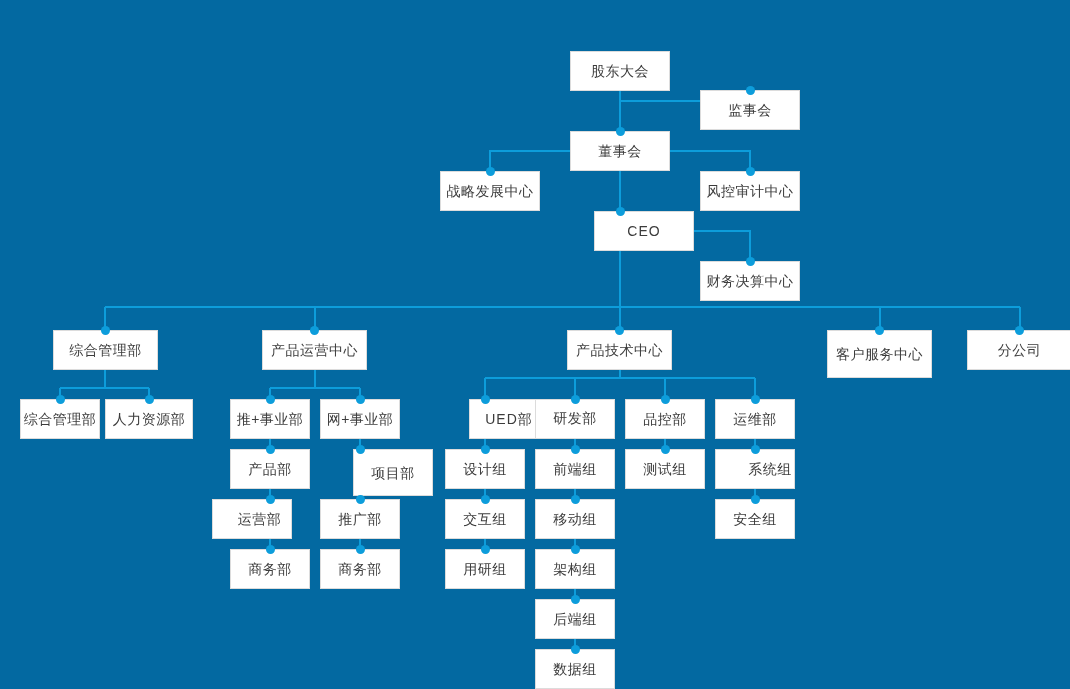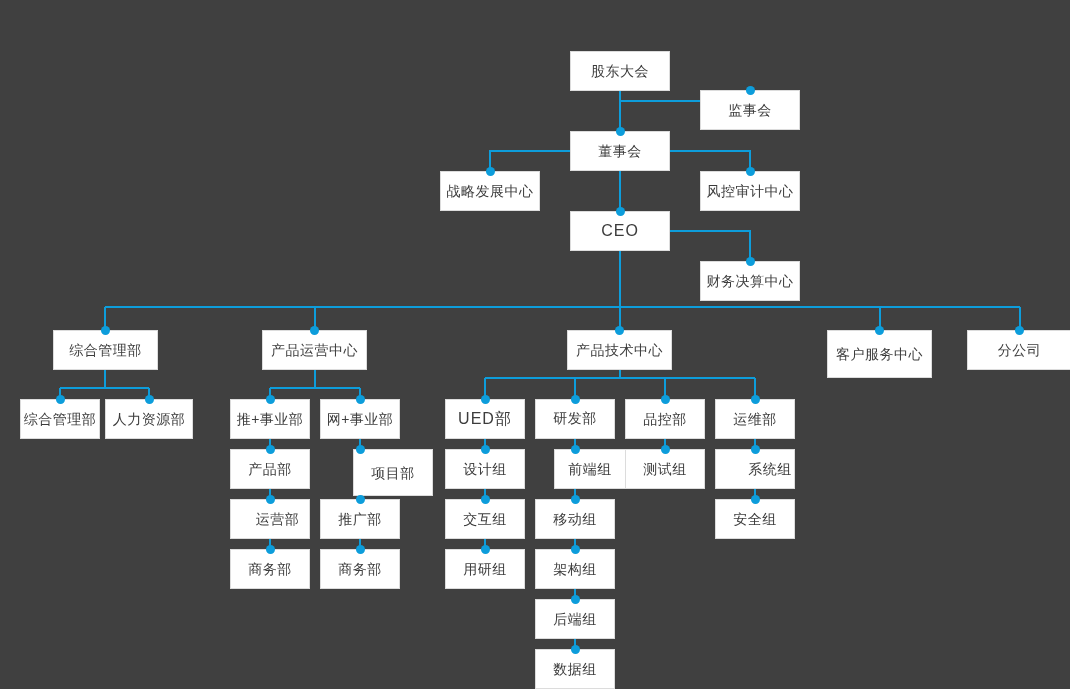--- a/index.html
+++ b/index.html
@@ -37,35 +37,36 @@
     align-items: center;
     justify-content: center;
     font-size: 14px;
     line-height: 1;
     letter-spacing: 0.5px;
     white-space: nowrap;
     z-index: 2;
   }
   .node.latin {
     letter-spacing: 1px;
-    font-size: 16px;
+    font-size: 14px;
+    margin-left: 24px;
   }
   .dot {
     position: absolute;
     width: 9px;
     height: 9px;
     border-radius: 50%;
     background: #0d9ddb;
     z-index: 3;
   }
 </style>
 </head>
 <body>
 
-<div id="chart" style="background: #404040;">
+<div id="chart" style="background: #0369a1;">
   <svg id="wires" width="1070" height="689" viewBox="0 0 1070 689">
       <polyline points="620,91 620,101 750,101 750,90" fill="none" stroke="#0d9ddb" stroke-width="1.5" shape-rendering="crispEdges"></polyline>
       <polyline points="620,91 620,131" fill="none" stroke="#0d9ddb" stroke-width="1.5" shape-rendering="crispEdges"></polyline>
       <polyline points="620,151 490,151 490,171" fill="none" stroke="#0d9ddb" stroke-width="1.5" shape-rendering="crispEdges"></polyline>
       <polyline points="620,151 750,151 750,171" fill="none" stroke="#0d9ddb" stroke-width="1.5" shape-rendering="crispEdges"></polyline>
       <polyline points="620,171 620,211" fill="none" stroke="#0d9ddb" stroke-width="1.5" shape-rendering="crispEdges"></polyline>
       <polyline points="620,231 750,231 750,261" fill="none" stroke="#0d9ddb" stroke-width="1.5" shape-rendering="crispEdges"></polyline>
       <polyline points="620,251 620,307" fill="none" stroke="#0d9ddb" stroke-width="1.5" shape-rendering="crispEdges"></polyline>
       <polyline points="105,307 1020,307" fill="none" stroke="#0d9ddb" stroke-width="1.5" shape-rendering="crispEdges"></polyline>
       <polyline points="105,307 105,330" fill="none" stroke="#0d9ddb" stroke-width="1.5" shape-rendering="crispEdges"></polyline>
@@ -129,21 +130,21 @@
     <div class="node" style="left: 967px; top: 330px; width: 105px; height: 40px; border-color: rgb(220, 220, 220); color: rgb(60, 60, 60);">分公司</div>
     <span class="dot" style="left: 1015px; top: 325.5px; background: rgb(13, 157, 219);"></span>
     <div class="node" style="left: 20px; top: 399px; width: 80px; height: 40px; border-color: rgb(220, 220, 220); color: rgb(60, 60, 60);">综合管理部</div>
     <span class="dot" style="left: 55.5px; top: 394.5px; background: rgb(13, 157, 219);"></span>
     <div class="node" style="left: 105px; top: 399px; width: 88px; height: 40px; border-color: rgb(220, 220, 220); color: rgb(60, 60, 60);">人力资源部</div>
     <span class="dot" style="left: 144.5px; top: 394.5px; background: rgb(13, 157, 219);"></span>
     <div class="node" style="left: 230px; top: 399px; width: 80px; height: 40px; border-color: rgb(220, 220, 220); color: rgb(60, 60, 60);">推+事业部</div>
     <span class="dot" style="left: 265.5px; top: 394.5px; background: rgb(13, 157, 219);"></span>
     <div class="node" style="left: 230px; top: 449px; width: 80px; height: 40px; border-color: rgb(220, 220, 220); color: rgb(60, 60, 60);">产品部</div>
     <span class="dot" style="left: 265.5px; top: 444.5px; background: rgb(13, 157, 219);"></span>
-    <div class="node" style="left: 230px; top: 499px; width: 80px; height: 40px; border-color: rgb(220, 220, 220); color: rgb(60, 60, 60); padding-left: 15px;">运营部</div>
+    <div class="node" style="left: 212px; top: 499px; width: 80px; height: 40px; border-color: rgb(220, 220, 220); color: rgb(60, 60, 60); padding-left: 15px;">运营部</div>
     <span class="dot" style="left: 265.5px; top: 494.5px; background: rgb(13, 157, 219);"></span>
     <div class="node" style="left: 230px; top: 549px; width: 80px; height: 40px; border-color: rgb(220, 220, 220); color: rgb(60, 60, 60);">商务部</div>
     <span class="dot" style="left: 265.5px; top: 544.5px; background: rgb(13, 157, 219);"></span>
     <div class="node" style="left: 320px; top: 399px; width: 80px; height: 40px; border-color: rgb(220, 220, 220); color: rgb(60, 60, 60);">网+事业部</div>
     <span class="dot" style="left: 355.5px; top: 394.5px; background: rgb(13, 157, 219);"></span>
     <div class="node" style="left: 320px; top: 449px; width: 80px; height: 47px; border-color: rgb(220, 220, 220); color: rgb(60, 60, 60); margin-left: 33px;">项目部</div>
     <span class="dot" style="left: 355.5px; top: 444.5px; background: rgb(13, 157, 219);"></span>
     <div class="node" style="left: 320px; top: 499px; width: 80px; height: 40px; border-color: rgb(220, 220, 220); color: rgb(60, 60, 60);">推广部</div>
     <span class="dot" style="left: 355.5px; top: 494.5px; background: rgb(13, 157, 219);"></span>
     <div class="node" style="left: 320px; top: 549px; width: 80px; height: 40px; border-color: rgb(220, 220, 220); color: rgb(60, 60, 60);">商务部</div>
@@ -151,21 +152,21 @@
     <div class="node latin" style="left: 445px; top: 399px; width: 80px; height: 40px; border-color: rgb(220, 220, 220); color: rgb(60, 60, 60);">UED部</div>
     <span class="dot" style="left: 480.5px; top: 394.5px; background: rgb(13, 157, 219);"></span>
     <div class="node" style="left: 445px; top: 449px; width: 80px; height: 40px; border-color: rgb(220, 220, 220); color: rgb(60, 60, 60);">设计组</div>
     <span class="dot" style="left: 480.5px; top: 444.5px; background: rgb(13, 157, 219);"></span>
     <div class="node" style="left: 445px; top: 499px; width: 80px; height: 40px; border-color: rgb(220, 220, 220); color: rgb(60, 60, 60);">交互组</div>
     <span class="dot" style="left: 480.5px; top: 494.5px; background: rgb(13, 157, 219);"></span>
     <div class="node" style="left: 445px; top: 549px; width: 80px; height: 40px; border-color: rgb(220, 220, 220); color: rgb(60, 60, 60);">用研组</div>
     <span class="dot" style="left: 480.5px; top: 544.5px; background: rgb(13, 157, 219);"></span>
     <div class="node" style="left: 535px; top: 399px; width: 80px; height: 40px; border-color: rgb(220, 220, 220); color: rgb(60, 60, 60); font-family: Liberation Serif, serif;">研发部</div>
     <span class="dot" style="left: 570.5px; top: 394.5px; background: rgb(13, 157, 219);"></span>
-    <div class="node" style="left: 554px; top: 449px; width: 72px; height: 40px; border-color: rgb(220, 220, 220); color: rgb(60, 60, 60);">前端组</div>
+    <div class="node" style="left: 535px; top: 449px; width: 80px; height: 40px; border-color: rgb(220, 220, 220); color: rgb(60, 60, 60);">前端组</div>
     <span class="dot" style="left: 570.5px; top: 444.5px; background: rgb(13, 157, 219);"></span>
     <div class="node" style="left: 535px; top: 499px; width: 80px; height: 40px; border-color: rgb(220, 220, 220); color: rgb(60, 60, 60);">移动组</div>
     <span class="dot" style="left: 570.5px; top: 494.5px; background: rgb(13, 157, 219);"></span>
     <div class="node" style="left: 535px; top: 549px; width: 80px; height: 40px; border-color: rgb(220, 220, 220); color: rgb(60, 60, 60);">架构组</div>
     <span class="dot" style="left: 570.5px; top: 544.5px; background: rgb(13, 157, 219);"></span>
     <div class="node" style="left: 535px; top: 599px; width: 80px; height: 40px; border-color: rgb(220, 220, 220); color: rgb(60, 60, 60);">后端组</div>
     <span class="dot" style="left: 570.5px; top: 594.5px; background: rgb(13, 157, 219);"></span>
     <div class="node" style="left: 535px; top: 649px; width: 80px; height: 40px; border-color: rgb(220, 220, 220); color: rgb(60, 60, 60);">数据组</div>
     <span class="dot" style="left: 570.5px; top: 644.5px; background: rgb(13, 157, 219);"></span>
     <div class="node" style="left: 625px; top: 399px; width: 80px; height: 40px; border-color: rgb(220, 220, 220); color: rgb(60, 60, 60);">品控部</div>

